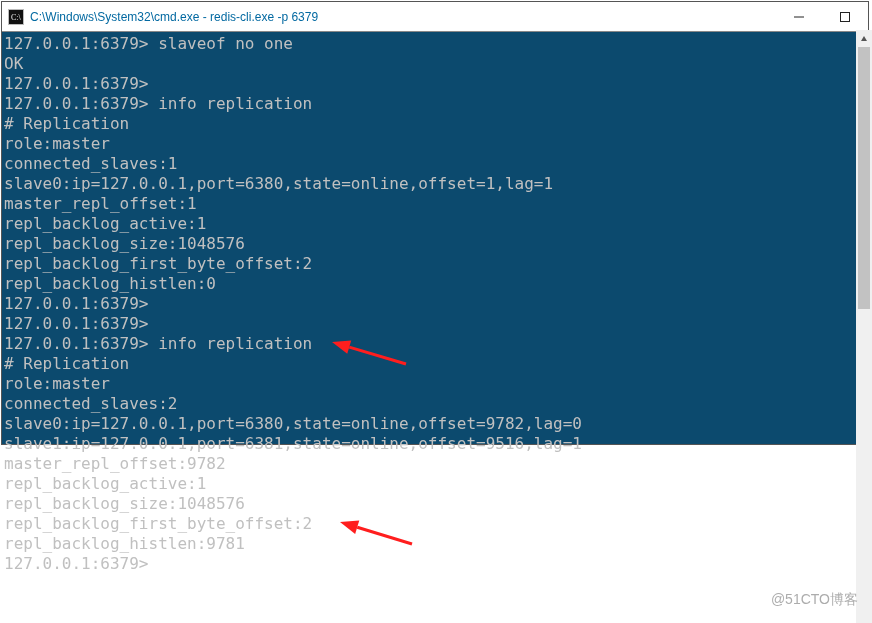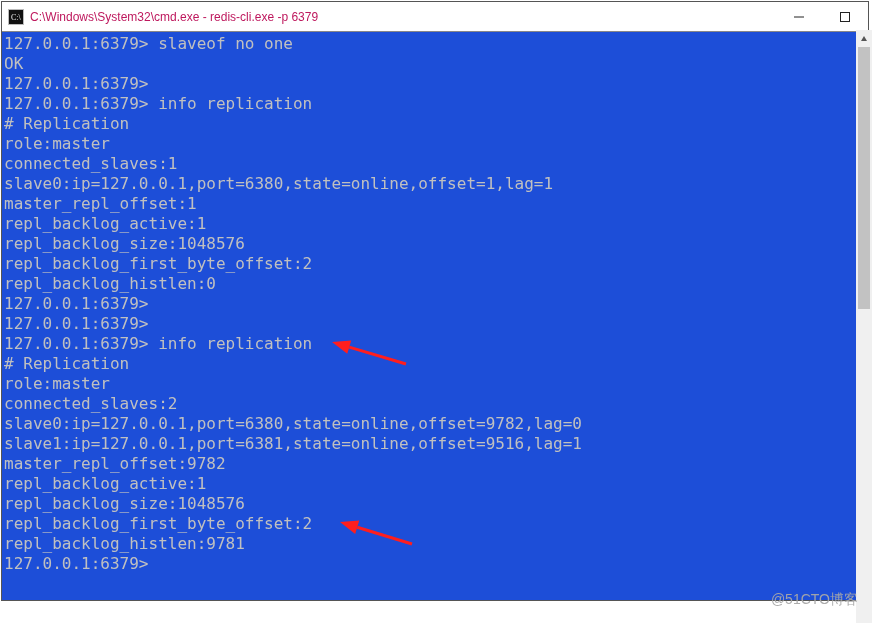--- a/index.html
+++ b/index.html
@@ -26,39 +26,39 @@
     padding-left: 6px;
   }
   .title-icon {
     width: 16px; height: 16px;
     margin-right: 6px;
     display: flex; align-items: center; justify-content: center;
   }
   .title-text {
     font-family: "Segoe UI", Tahoma, sans-serif;
     font-size: 12px;
-    color: #be185d;
+    color: #0369a1;
     flex: 1;
   }
   .win-controls { display: flex; height: 100%; }
   .win-btn {
     width: 46px; height: 100%;
     display: flex; align-items: center; justify-content: center;
     color: #222;
   }
   .terminal {
-    background: #1d4ed8;
+    background: #0c4a6e;
     color: #c0c0c0;
     font-size: 16px;
     line-height: 20px;
     padding: 2px 2px 6px 2px;
     font-family: "NSimSun","SimSun","Consolas",monospace;
     letter-spacing: 0px;
     position: relative;
-    height: 568px;
+    height: 412px;
     white-space: pre;
   }
   .pline { display: block; height: 20px; }
   .arrow {
     position: absolute;
     pointer-events: none;
   }
   .watermark {
     position: absolute;
     right: 14px;

